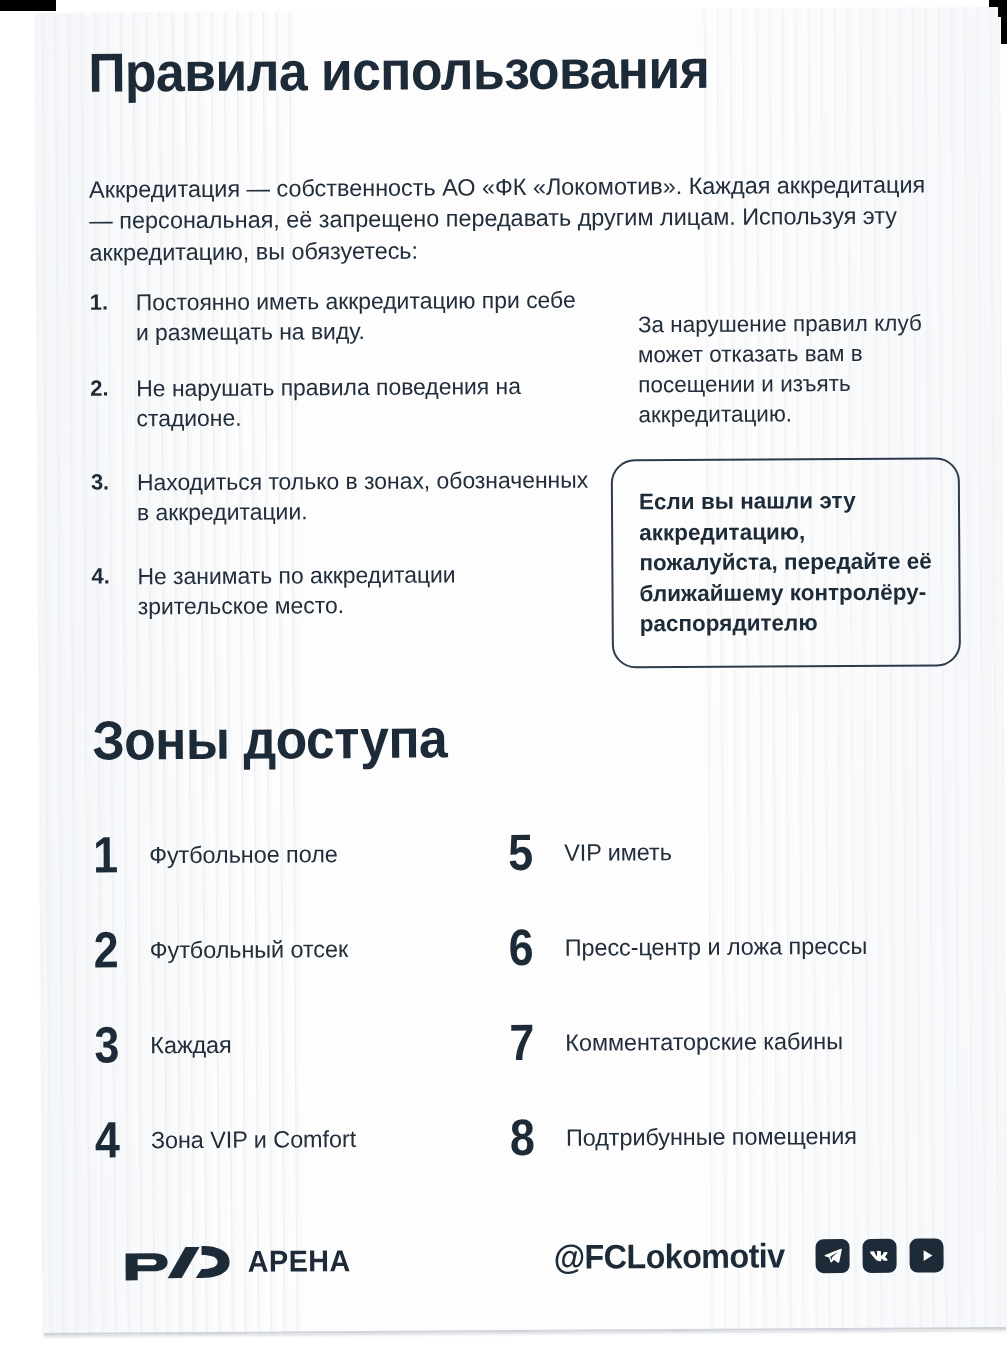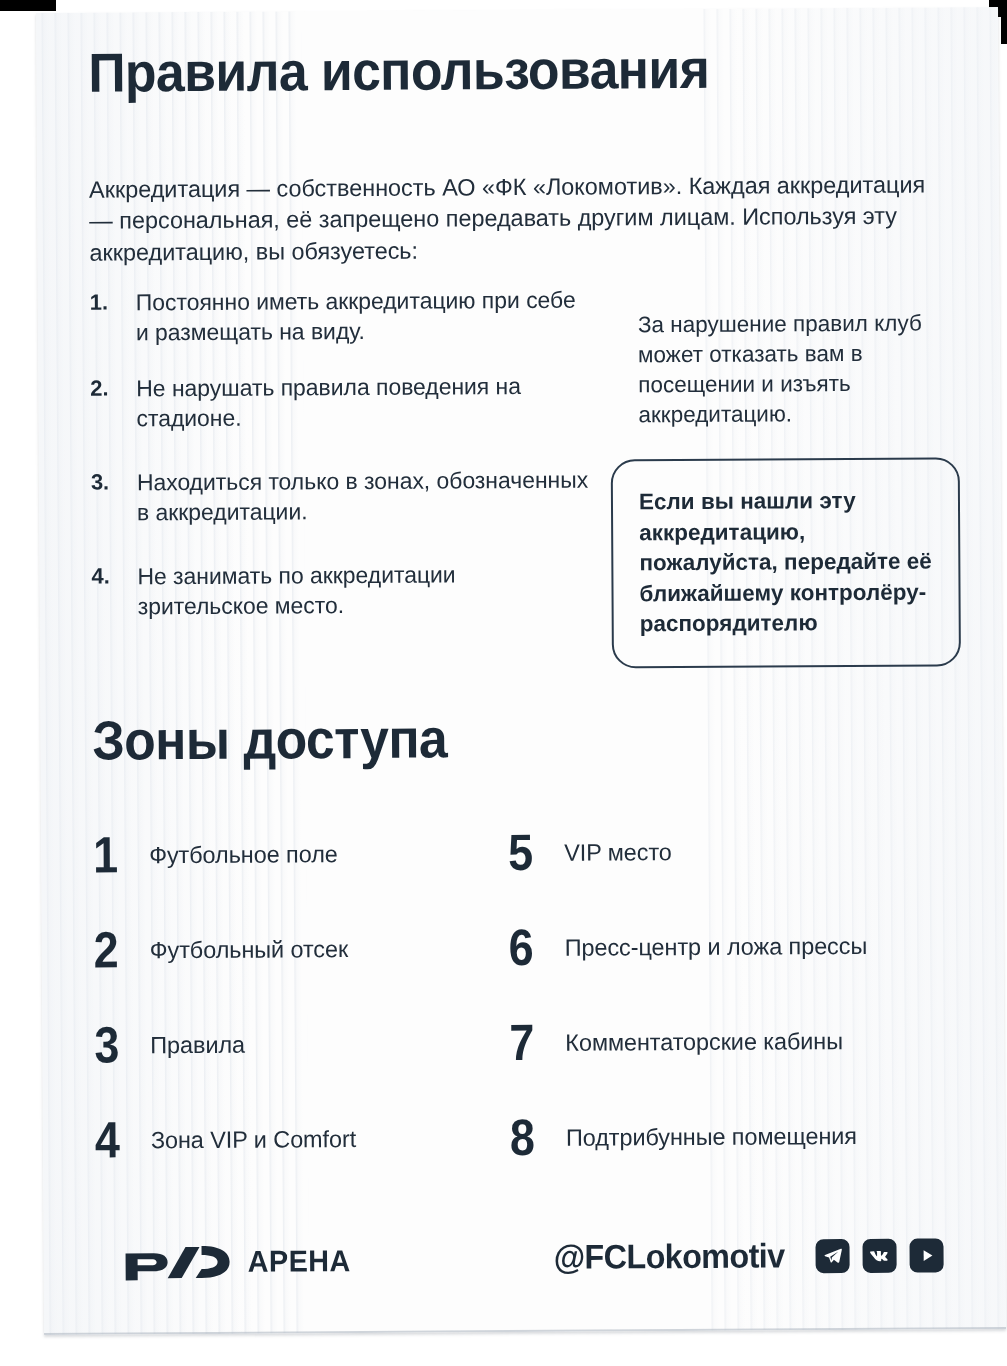--- a/index.html
+++ b/index.html
@@ -299,35 +299,35 @@
     <div class="h-big" id="title-zones">Зоны доступа</div>
 
     <div class="zones">
 
       <div class="zone">
         <span class="zone-num">1</span>
         <span class="zone-label">Футбольное поле</span>
       </div>
       <div class="zone">
         <span class="zone-num">5</span>
-        <span class="zone-label">VIP место</span>
+        <span class="zone-label">VIP иметь</span>
       </div>
 
       <div class="zone">
         <span class="zone-num">2</span>
         <span class="zone-label">Футбольный отсек</span>
       </div>
       <div class="zone">
         <span class="zone-num">6</span>
         <span class="zone-label">Пресс-центр и  ложа прессы</span>
       </div>
 
       <div class="zone">
         <span class="zone-num">3</span>
-        <span class="zone-label">Правила</span>
+        <span class="zone-label">Каждая</span>
       </div>
       <div class="zone">
         <span class="zone-num">7</span>
         <span class="zone-label">Комментаторские кабины</span>
       </div>
 
       <div class="zone">
         <span class="zone-num">4</span>
         <span class="zone-label">Зона VIP и Comfort</span>
       </div>

